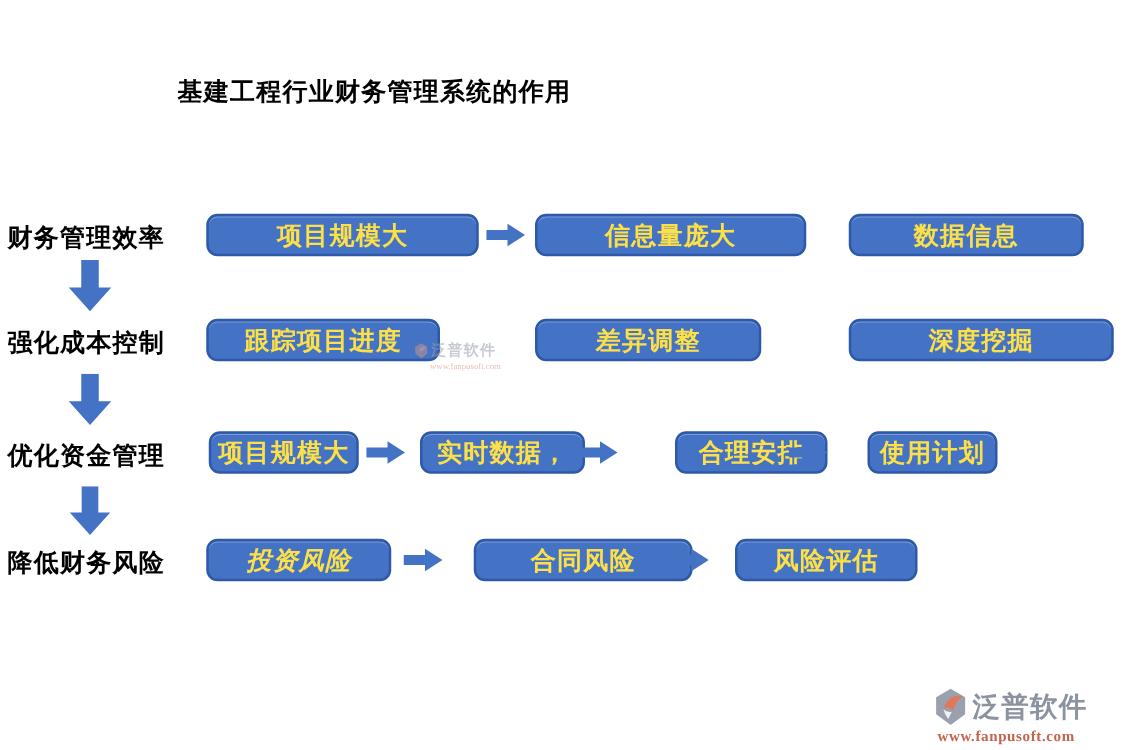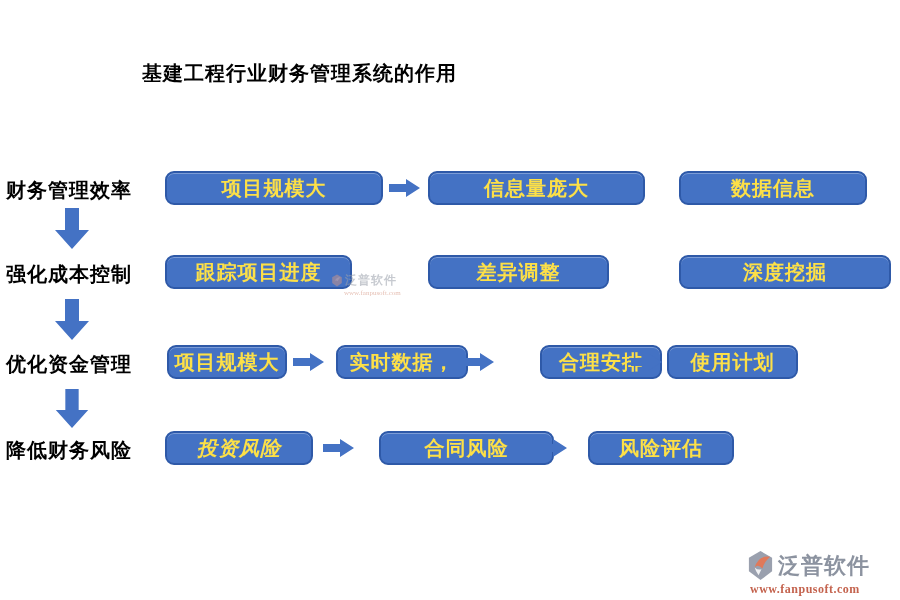--- a/index.html
+++ b/index.html
@@ -83,21 +83,21 @@
   <svg width="32" height="20" viewBox="0 0 32 20">
       <polygon points="0,6 17,6 17,1 31,10 17,19 17,14 0,14" fill="#4472C4"></polygon>
     </svg>
 </div>
 <div class="abs box" style="left:524px;top:345px;width:122px;margin-left:16px;">合理安排</div>
 <div class="abs arrow" style="left:631px;top:352px;">
   <svg width="32" height="20" viewBox="0 0 32 20">
       <polygon points="0,6 17,6 17,1 31,10 17,19 17,14 0,14" fill="#4472C4"></polygon>
     </svg>
 </div>
-<div class="abs box" style="left:667px;top:345px;width:131px;">使用计划</div>
+<div class="abs box" style="left:694px;top:345px;width:104px;">使用计划</div>
 
 <div class="abs arrow" style="left:54px;top:389px;">
   <svg width="36" height="40" viewBox="0 0 36 42">
       <polygon points="11,0 25,0 25,22 35,22 18,41 1,22 11,22" fill="#4472C4"></polygon>
     </svg>
 </div>
 
 <div class="abs row-label" style="left:6px;top:437px;">降低财务风险</div>
 <div class="abs box" style="left:165px;top:431px;width:148px;font-style:italic;">投资风险</div>
 <div class="abs arrow" style="left:322px;top:438px;">

